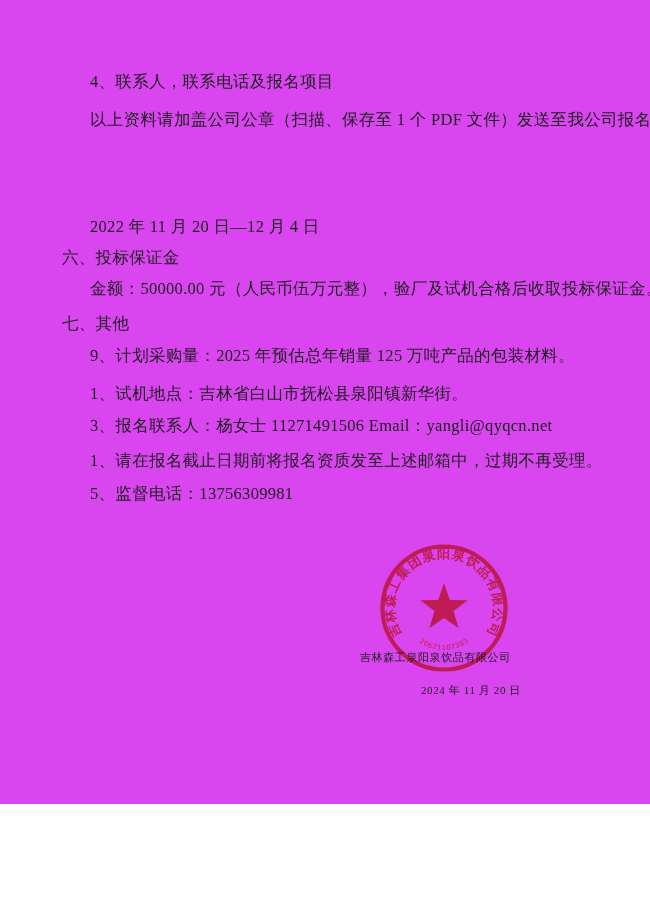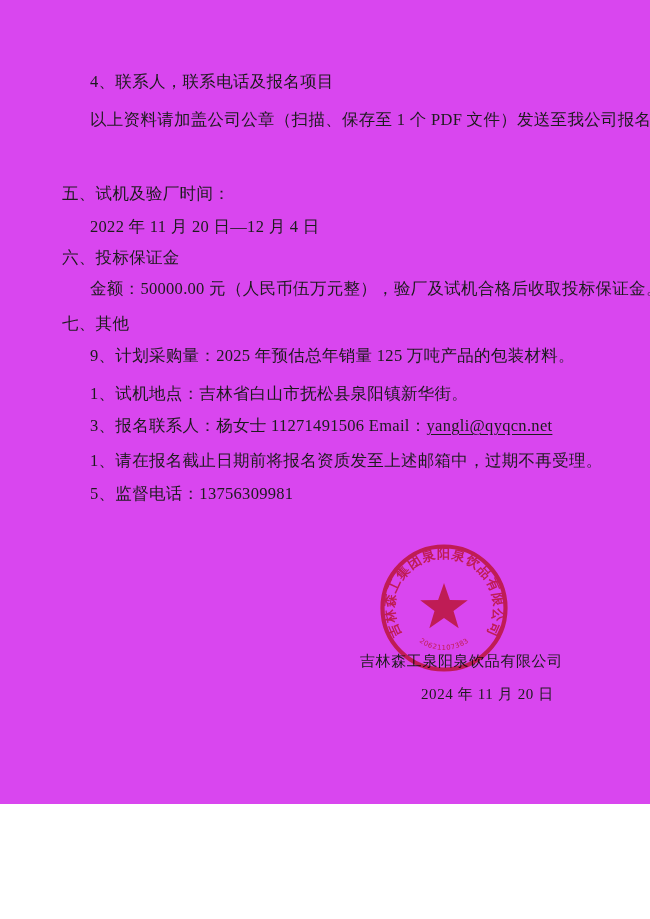--- a/index.html
+++ b/index.html
@@ -20,27 +20,26 @@
     position: absolute;
     font-size: 16.5px;
     line-height: 20px;
     letter-spacing: 0.3px;
     white-space: nowrap;
     color: #1c1c1c;
   }
   .indent { left: 90px; }
   .flush  { left: 62px; }
   .email-underline {
-    text-decoration: underline;
     text-underline-offset: 3px;
     text-align: center;
   }
   .sig-line {
     position: absolute;
-    font-size: 15px;
+    font-size: 11px;
     line-height: 20px;
     letter-spacing: 0.6px;
     white-space: nowrap;
     color: #1c1c1c;
     z-index: 1;
   }
   .stamp {
     position: absolute;
     left: 374px;
     top: 538px;
@@ -63,21 +62,20 @@
   }
 </style>
 </head>
 <body>
 
 <div class="page">
 
   <p class="line indent" style="top:55px">4、联系人，联系电话及报名项目</p>
   <p class="line indent" style="top:93px">以上资料请加盖公司公章（扫描、保存至 1 个 PDF 文件）发送至我公司报名</p>
 
-  <p class="line flush" style="top:167px">五、试机及验厂时间：</p>
   <p class="line indent" style="top:200px">2022 年 11 月 20 日—12 月 4 日</p>
 
   <p class="line flush" style="top:231px">六、投标保证金</p>
   <p class="line indent" style="top:262px">金额：50000.00 元（人民币伍万元整），验厂及试机合格后收取投标保证金。</p>
 
   <p class="line flush" style="top:297px">七、其他</p>
   <p class="line indent" style="top:329px">9、计划采购量：2025 年预估总年销量 125 万吨产品的包装材料。</p>
   <p class="line indent" style="top:367px">1、试机地点：吉林省白山市抚松县泉阳镇新华街。</p>
 
   <p class="line indent" style="top:399px"><span>3、报名联系人：杨女士 11271491506   Email：</span><span class="email-underline">yangli@qyqcn.net</span></p>

